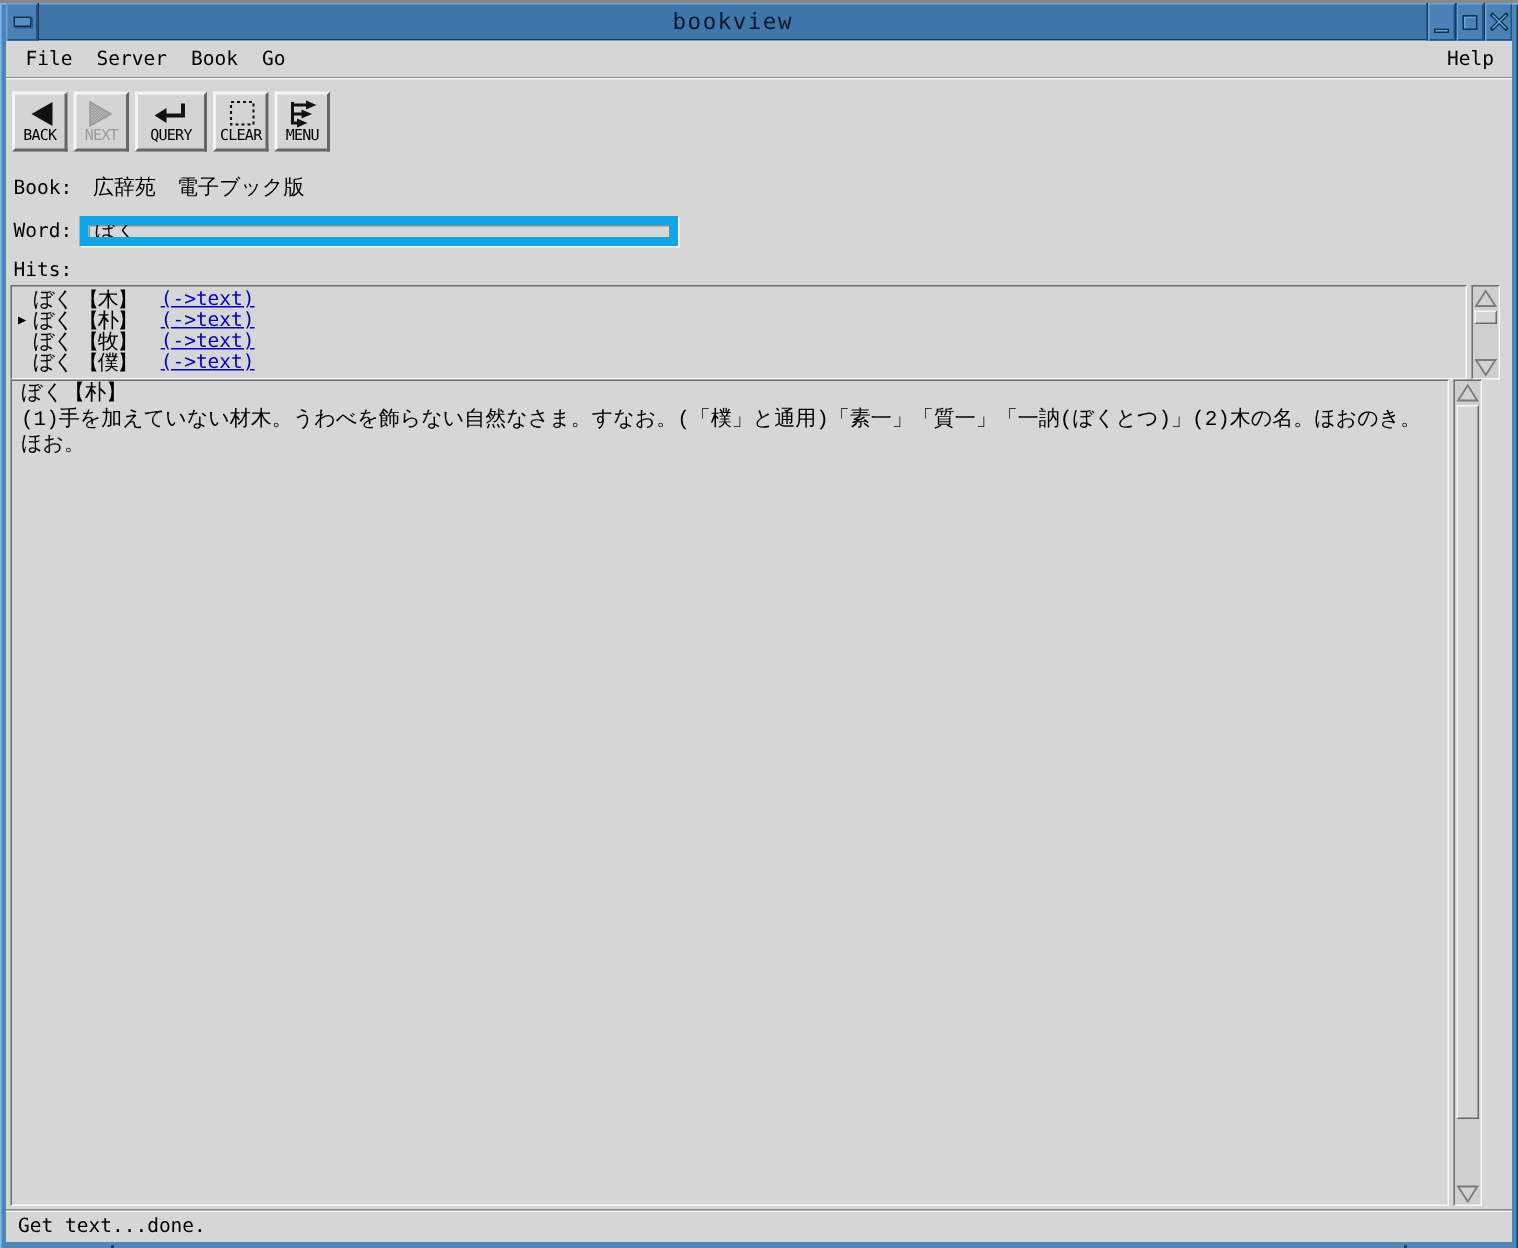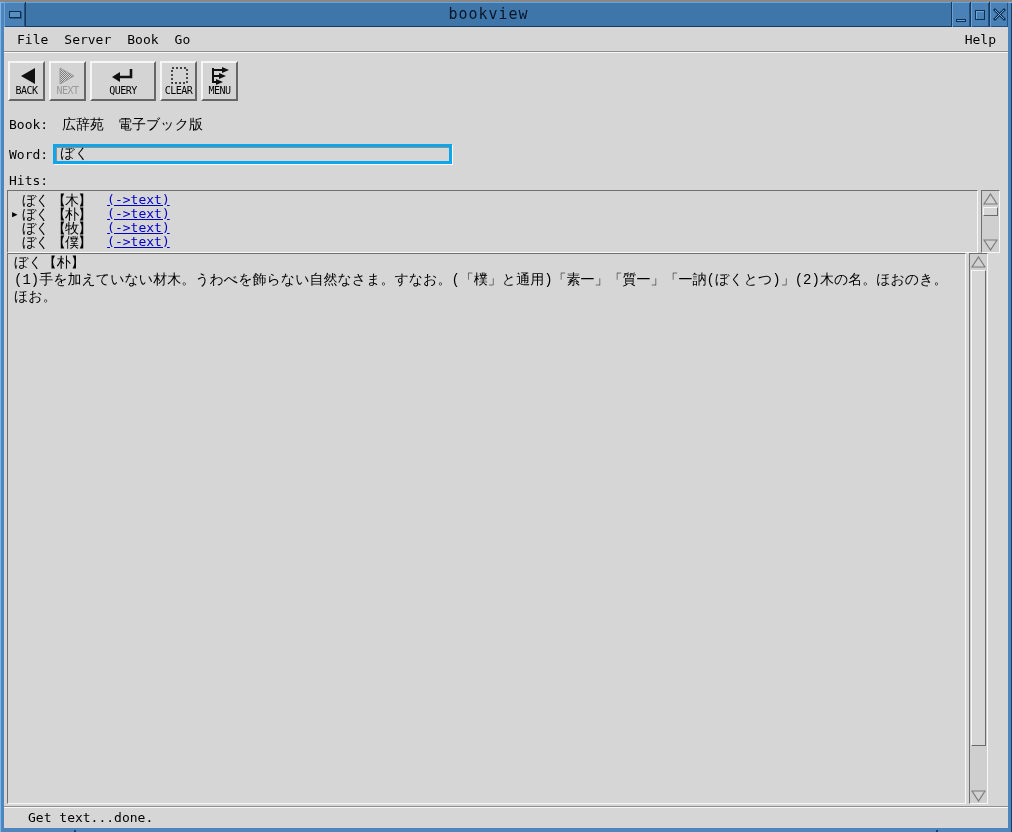--- a/index.html
+++ b/index.html
@@ -43,32 +43,32 @@
   }
   .menu-item { margin-right:16px; cursor:pointer; white-space:pre; }
   .menu-help { margin-left:auto; margin-right:2px; cursor:pointer; }
   .toolbar { margin:10px 0 0 4px; display:flex; gap:4px; flex:none; }
   .tool-btn {
     width:37px; height:40px; background:#d4d4d4; cursor:pointer;
     border:2px solid; border-color:#f5f5f5 #666 #666 #f5f5f5;
     display:flex; flex-direction:column; align-items:center; justify-content:flex-start;
     padding:3px 0 2px;
   }
-  .tool-btn.wide { width:66px; }
+  .tool-btn.wide { width:48px; }
   .tool-label { font-size:10px; line-height:10px; letter-spacing:-0.5px; }
   .tool-btn.disabled .tool-label { color:#9a9a9a; }
   .line { font-size:13px; flex:none; }
   .book-line { margin:15px 0 0 5px; }
   .jp { font-family:Liberation Mono, monospace; }
   .book-value { font-size:14px; margin-left:6px; }
   .word-line { margin:10px 0 0 5px; display:flex; align-items:center; }
   .word-input {
     width:399px; height:20px; margin-left:5px;
     background:#d6d6d6; color:#000;
-    border:3px solid #0ea5e9;
+    border:6px solid #0ea5e9;
     box-shadow: inset 1px 1px 0 #8f8f8f, 1px 1px 0 #fafafa;
     font-family:"DejaVu Sans","Liberation Sans",sans-serif;
     font-size:14px; padding:0 4px; outline:none;
   }
   .section-label { margin:9px 0 2px 5px; }
   .panel-row { display:flex; margin-left:3px; padding-right:8px; flex:none; }
   .sunken {
     border:1px solid; border-color:#6f6f6f #f8f8f8 #f8f8f8 #6f6f6f;
     background:#d6d6d6;
   }
@@ -91,21 +91,21 @@
   .sb-spacer { flex:1; }
   .hits-thumb { height:9px; }
   .text-thumb { height:476px; }
   .text-row { flex:1; margin-left:3px; padding-right:20px; margin-bottom:2px; display:flex; min-height:0; }
   .text-box {
     flex:1; padding:1px 6px; overflow:hidden;
     font-family:"DejaVu Sans","Liberation Sans",sans-serif;
     font-size:14px; line-height:17px;
   }
   .status-bar {
-    height:22px; flex:none; display:flex; align-items:center; padding-left:24px;
+    height:22px; flex:none; display:flex; align-items:center; padding-left:8px;
     font-size:13px; border-top:1px solid #8e8e8e;
     box-shadow: inset 0 1px 0 #f8f8f8;
   }
   .notch { position:absolute; bottom:0; width:2px; height:4px; background:#1a4063; }
   .notch-l { left:74px; } .notch-r { right:74px; }
   svg { display:block; }
 </style>
 </head>
 <body>
 

